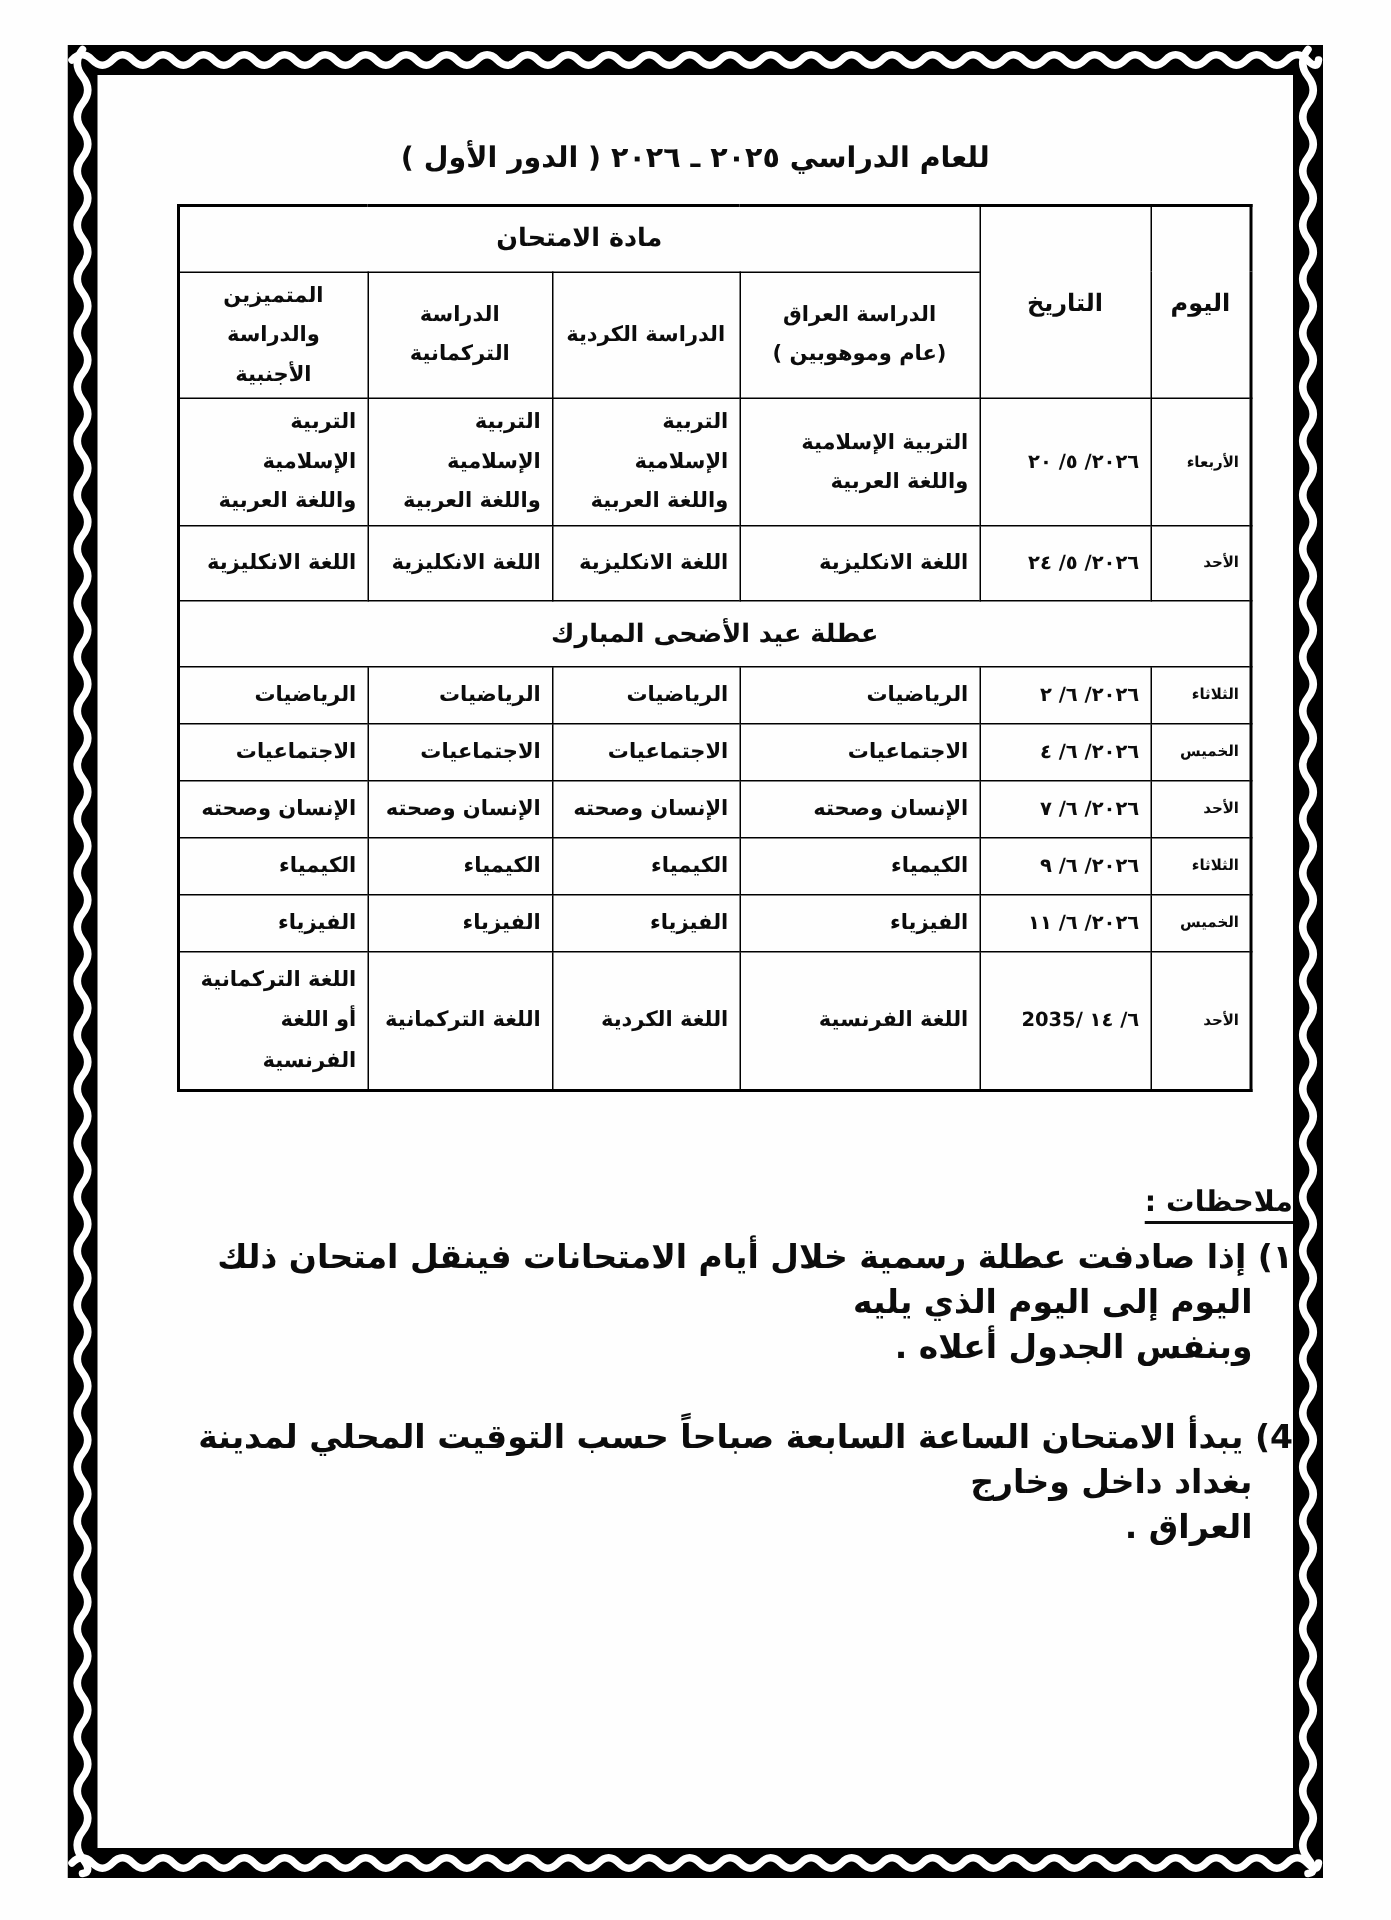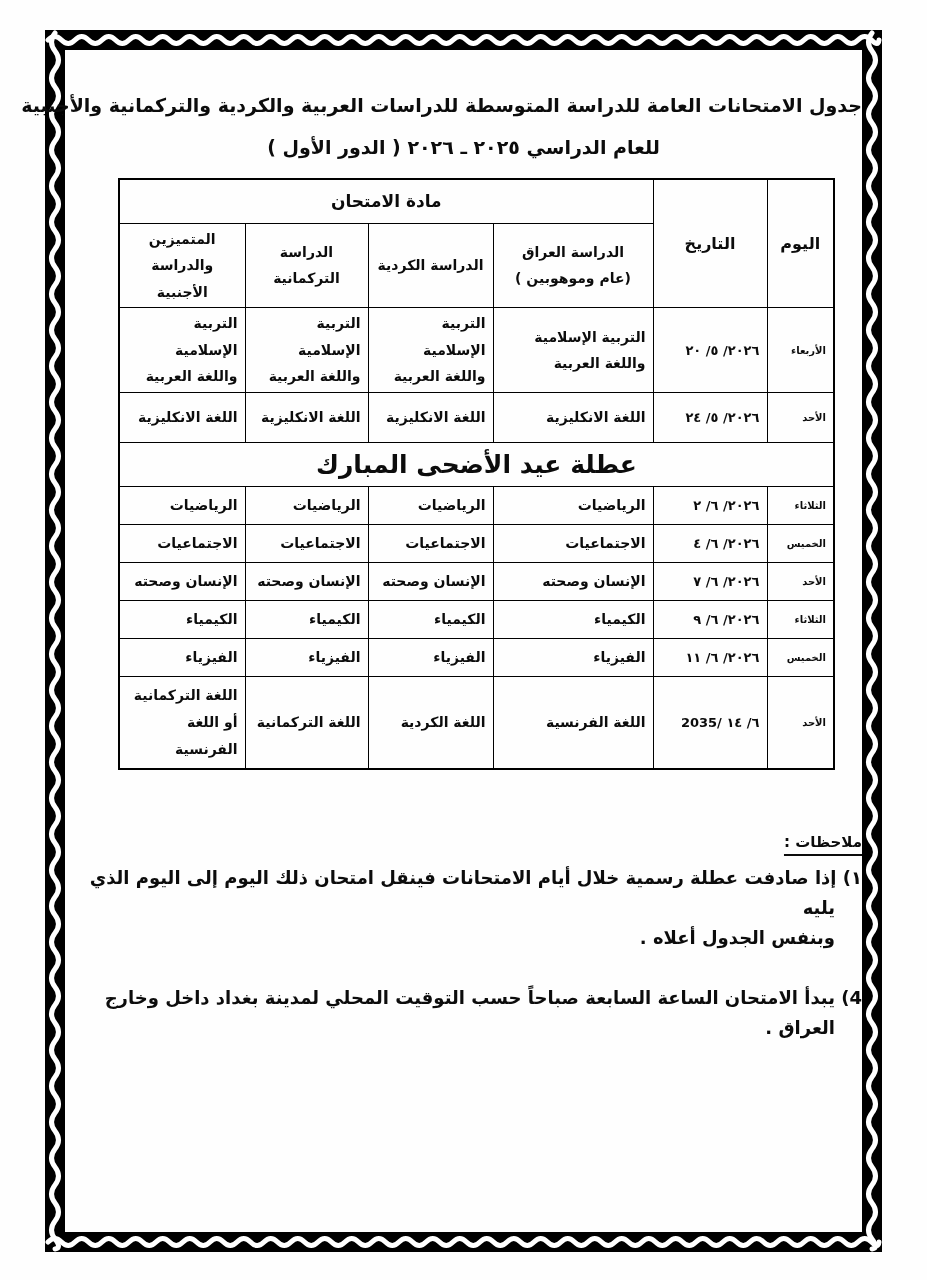--- a/index.html
+++ b/index.html
@@ -24,51 +24,50 @@
   table.exam th,table.exam td{
     border:1.5px solid #000;vertical-align:middle;
     padding:2px 7px;overflow:hidden;
   }
   th.group{font-size:17px;text-align:center;font-weight:bold;}
   th.side{font-size:16px;text-align:center;font-weight:bold;padding:2px 3px;}
   th.study{font-size:14px;text-align:center;font-weight:bold;white-space:pre-line;line-height:1.9;}
   td.day{font-size:10px;text-align:right;padding:2px 2px;}
   td.date{font-size:13px;text-align:right;direction:ltr;padding:2px 2px;letter-spacing:1px;}
   td.subj{font-size:14px;text-align:right;white-space:pre-line;line-height:1.9;}
-  td.holiday{font-size:25px;text-align:center;}
+  td.holiday{font-size:17px;text-align:center;}
   tr.h1{height:44px;} tr.h2{height:64px;}
   tr.r-tall{height:84px;} tr.r-med{height:50px;} tr.r-hol{height:44px;}
   tr.r-std{height:38px;} tr.r-last{height:92px;}
   .notes{margin-top:62px;padding-left:20px;}
   .notes-heading{
-    font-size:15px;display:inline-block;margin-bottom:12px;
+    font-size:19px;display:inline-block;margin-bottom:12px;
     text-decoration:underline;text-decoration-thickness:2px;text-underline-offset:7px;
   }
   .note{
-    font-size:18px;line-height:30px;margin:0 0 30px 0;
+    font-size:22px;line-height:30px;margin:0 0 30px 0;
     padding-right:27px;text-indent:-27px;white-space:pre-line;
   }
 </style>
 </head>
 <body>
 
 <div class="page">
   <div class="frame">
     <svg id="border-svg" width="837" height="1222" viewBox="0 0 837 1222">
       <rect x="10" y="10" width="817" height="1202" fill="none" stroke="#000000" stroke-width="20"></rect>
       <path id="wave-top" fill="none" stroke="#ffffff" stroke-width="5" stroke-linecap="round" d="M 3 10 Q 9.75 3 16.5 10 Q 23.25 17 30 10 Q 36.75 3 43.5 10 Q 50.25 17 57 10 Q 63.75 3 70.5 10 Q 77.25 17 84 10 Q 90.75 3 97.5 10 Q 104.25 17 111 10 Q 117.75 3 124.5 10 Q 131.25 17 138 10 Q 144.75 3 151.5 10 Q 158.25 17 165 10 Q 171.75 3 178.5 10 Q 185.25 17 192 10 Q 198.75 3 205.5 10 Q 212.25 17 219 10 Q 225.75 3 232.5 10 Q 239.25 17 246 10 Q 252.75 3 259.5 10 Q 266.25 17 273 10 Q 279.75 3 286.5 10 Q 293.25 17 300 10 Q 306.75 3 313.5 10 Q 320.25 17 327 10 Q 333.75 3 340.5 10 Q 347.25 17 354 10 Q 360.75 3 367.5 10 Q 374.25 17 381 10 Q 387.75 3 394.5 10 Q 401.25 17 408 10 Q 414.75 3 421.5 10 Q 428.25 17 435 10 Q 441.75 3 448.5 10 Q 455.25 17 462 10 Q 468.75 3 475.5 10 Q 482.25 17 489 10 Q 495.75 3 502.5 10 Q 509.25 17 516 10 Q 522.75 3 529.5 10 Q 536.25 17 543 10 Q 549.75 3 556.5 10 Q 563.25 17 570 10 Q 576.75 3 583.5 10 Q 590.25 17 597 10 Q 603.75 3 610.5 10 Q 617.25 17 624 10 Q 630.75 3 637.5 10 Q 644.25 17 651 10 Q 657.75 3 664.5 10 Q 671.25 17 678 10 Q 684.75 3 691.5 10 Q 698.25 17 705 10 Q 711.75 3 718.5 10 Q 725.25 17 732 10 Q 738.75 3 745.5 10 Q 752.25 17 759 10 Q 765.75 3 772.5 10 Q 779.25 17 786 10 Q 792.75 3 799.5 10 Q 806.25 17 813 10 Q 819.75 3 826.5 10 Q 833.25 17 834 10"></path>
       <path id="wave-bottom" fill="none" stroke="#ffffff" stroke-width="5" stroke-linecap="round" d="M 3 1212 Q 9.75 1205 16.5 1212 Q 23.25 1219 30 1212 Q 36.75 1205 43.5 1212 Q 50.25 1219 57 1212 Q 63.75 1205 70.5 1212 Q 77.25 1219 84 1212 Q 90.75 1205 97.5 1212 Q 104.25 1219 111 1212 Q 117.75 1205 124.5 1212 Q 131.25 1219 138 1212 Q 144.75 1205 151.5 1212 Q 158.25 1219 165 1212 Q 171.75 1205 178.5 1212 Q 185.25 1219 192 1212 Q 198.75 1205 205.5 1212 Q 212.25 1219 219 1212 Q 225.75 1205 232.5 1212 Q 239.25 1219 246 1212 Q 252.75 1205 259.5 1212 Q 266.25 1219 273 1212 Q 279.75 1205 286.5 1212 Q 293.25 1219 300 1212 Q 306.75 1205 313.5 1212 Q 320.25 1219 327 1212 Q 333.75 1205 340.5 1212 Q 347.25 1219 354 1212 Q 360.75 1205 367.5 1212 Q 374.25 1219 381 1212 Q 387.75 1205 394.5 1212 Q 401.25 1219 408 1212 Q 414.75 1205 421.5 1212 Q 428.25 1219 435 1212 Q 441.75 1205 448.5 1212 Q 455.25 1219 462 1212 Q 468.75 1205 475.5 1212 Q 482.25 1219 489 1212 Q 495.75 1205 502.5 1212 Q 509.25 1219 516 1212 Q 522.75 1205 529.5 1212 Q 536.25 1219 543 1212 Q 549.75 1205 556.5 1212 Q 563.25 1219 570 1212 Q 576.75 1205 583.5 1212 Q 590.25 1219 597 1212 Q 603.75 1205 610.5 1212 Q 617.25 1219 624 1212 Q 630.75 1205 637.5 1212 Q 644.25 1219 651 1212 Q 657.75 1205 664.5 1212 Q 671.25 1219 678 1212 Q 684.75 1205 691.5 1212 Q 698.25 1219 705 1212 Q 711.75 1205 718.5 1212 Q 725.25 1219 732 1212 Q 738.75 1205 745.5 1212 Q 752.25 1219 759 1212 Q 765.75 1205 772.5 1212 Q 779.25 1219 786 1212 Q 792.75 1205 799.5 1212 Q 806.25 1219 813 1212 Q 819.75 1205 826.5 1212 Q 833.25 1219 834 1212"></path>
       <path id="wave-left" fill="none" stroke="#ffffff" stroke-width="5" stroke-linecap="round" d="M 10 3 Q 3 12 10 21 Q 17 30 10 39 Q 3 48 10 57 Q 17 66 10 75 Q 3 84 10 93 Q 17 102 10 111 Q 3 120 10 129 Q 17 138 10 147 Q 3 156 10 165 Q 17 174 10 183 Q 3 192 10 201 Q 17 210 10 219 Q 3 228 10 237 Q 17 246 10 255 Q 3 264 10 273 Q 17 282 10 291 Q 3 300 10 309 Q 17 318 10 327 Q 3 336 10 345 Q 17 354 10 363 Q 3 372 10 381 Q 17 390 10 399 Q 3 408 10 417 Q 17 426 10 435 Q 3 444 10 453 Q 17 462 10 471 Q 3 480 10 489 Q 17 498 10 507 Q 3 516 10 525 Q 17 534 10 543 Q 3 552 10 561 Q 17 570 10 579 Q 3 588 10 597 Q 17 606 10 615 Q 3 624 10 633 Q 17 642 10 651 Q 3 660 10 669 Q 17 678 10 687 Q 3 696 10 705 Q 17 714 10 723 Q 3 732 10 741 Q 17 750 10 759 Q 3 768 10 777 Q 17 786 10 795 Q 3 804 10 813 Q 17 822 10 831 Q 3 840 10 849 Q 17 858 10 867 Q 3 876 10 885 Q 17 894 10 903 Q 3 912 10 921 Q 17 930 10 939 Q 3 948 10 957 Q 17 966 10 975 Q 3 984 10 993 Q 17 1002 10 1011 Q 3 1020 10 1029 Q 17 1038 10 1047 Q 3 1056 10 1065 Q 17 1074 10 1083 Q 3 1092 10 1101 Q 17 1110 10 1119 Q 3 1128 10 1137 Q 17 1146 10 1155 Q 3 1164 10 1173 Q 17 1182 10 1191 Q 3 1200 10 1209 Q 17 1218 10 1219"></path>
       <path id="wave-right" fill="none" stroke="#ffffff" stroke-width="5" stroke-linecap="round" d="M 827 3 Q 820 12 827 21 Q 834 30 827 39 Q 820 48 827 57 Q 834 66 827 75 Q 820 84 827 93 Q 834 102 827 111 Q 820 120 827 129 Q 834 138 827 147 Q 820 156 827 165 Q 834 174 827 183 Q 820 192 827 201 Q 834 210 827 219 Q 820 228 827 237 Q 834 246 827 255 Q 820 264 827 273 Q 834 282 827 291 Q 820 300 827 309 Q 834 318 827 327 Q 820 336 827 345 Q 834 354 827 363 Q 820 372 827 381 Q 834 390 827 399 Q 820 408 827 417 Q 834 426 827 435 Q 820 444 827 453 Q 834 462 827 471 Q 820 480 827 489 Q 834 498 827 507 Q 820 516 827 525 Q 834 534 827 543 Q 820 552 827 561 Q 834 570 827 579 Q 820 588 827 597 Q 834 606 827 615 Q 820 624 827 633 Q 834 642 827 651 Q 820 660 827 669 Q 834 678 827 687 Q 820 696 827 705 Q 834 714 827 723 Q 820 732 827 741 Q 834 750 827 759 Q 820 768 827 777 Q 834 786 827 795 Q 820 804 827 813 Q 834 822 827 831 Q 820 840 827 849 Q 834 858 827 867 Q 820 876 827 885 Q 834 894 827 903 Q 820 912 827 921 Q 834 930 827 939 Q 820 948 827 957 Q 834 966 827 975 Q 820 984 827 993 Q 834 1002 827 1011 Q 820 1020 827 1029 Q 834 1038 827 1047 Q 820 1056 827 1065 Q 834 1074 827 1083 Q 820 1092 827 1101 Q 834 1110 827 1119 Q 820 1128 827 1137 Q 834 1146 827 1155 Q 820 1164 827 1173 Q 834 1182 827 1191 Q 820 1200 827 1209 Q 834 1218 827 1219"></path>
     </svg>
 
     <div class="content">
 
       <div class="title">
-        <div class="t1">جدول الامتحانات العامة للدراسة المتوسطة للدراسات العربية والكردية والتركمانية والأجنبية</div>
         <div class="t2">للعام الدراسي ٢٠٢٥ ـ ٢٠٢٦ ( الدور الأول )</div>
       </div>
 
       <table class="exam" dir="rtl">
         <colgroup>
           <col style="width:67px">
             <col style="width:114px">
             <col style="width:160px">
           <col style="width:125px">
             <col style="width:123px">

